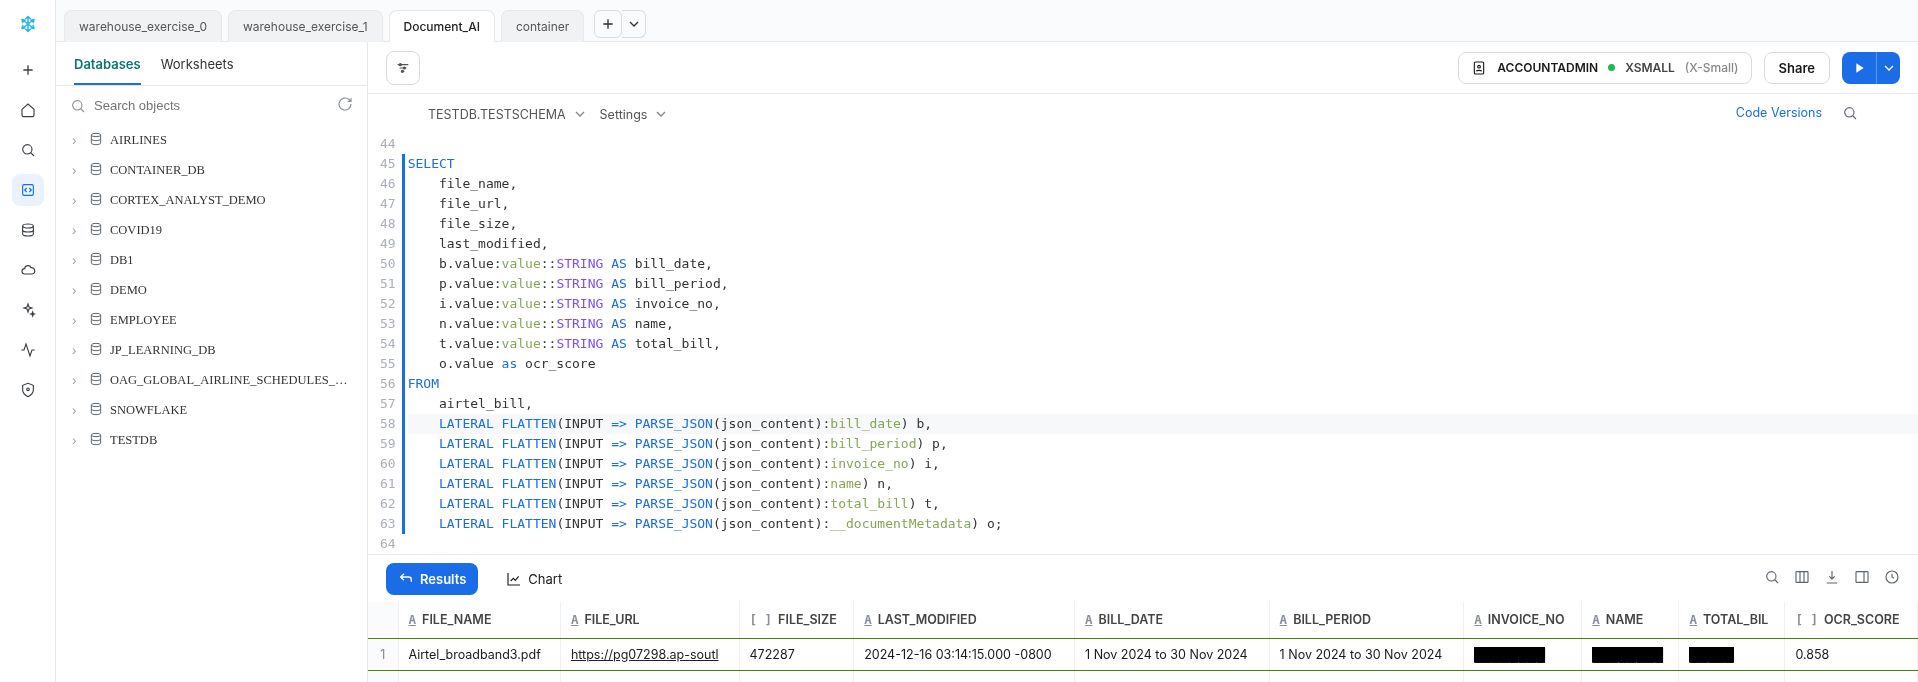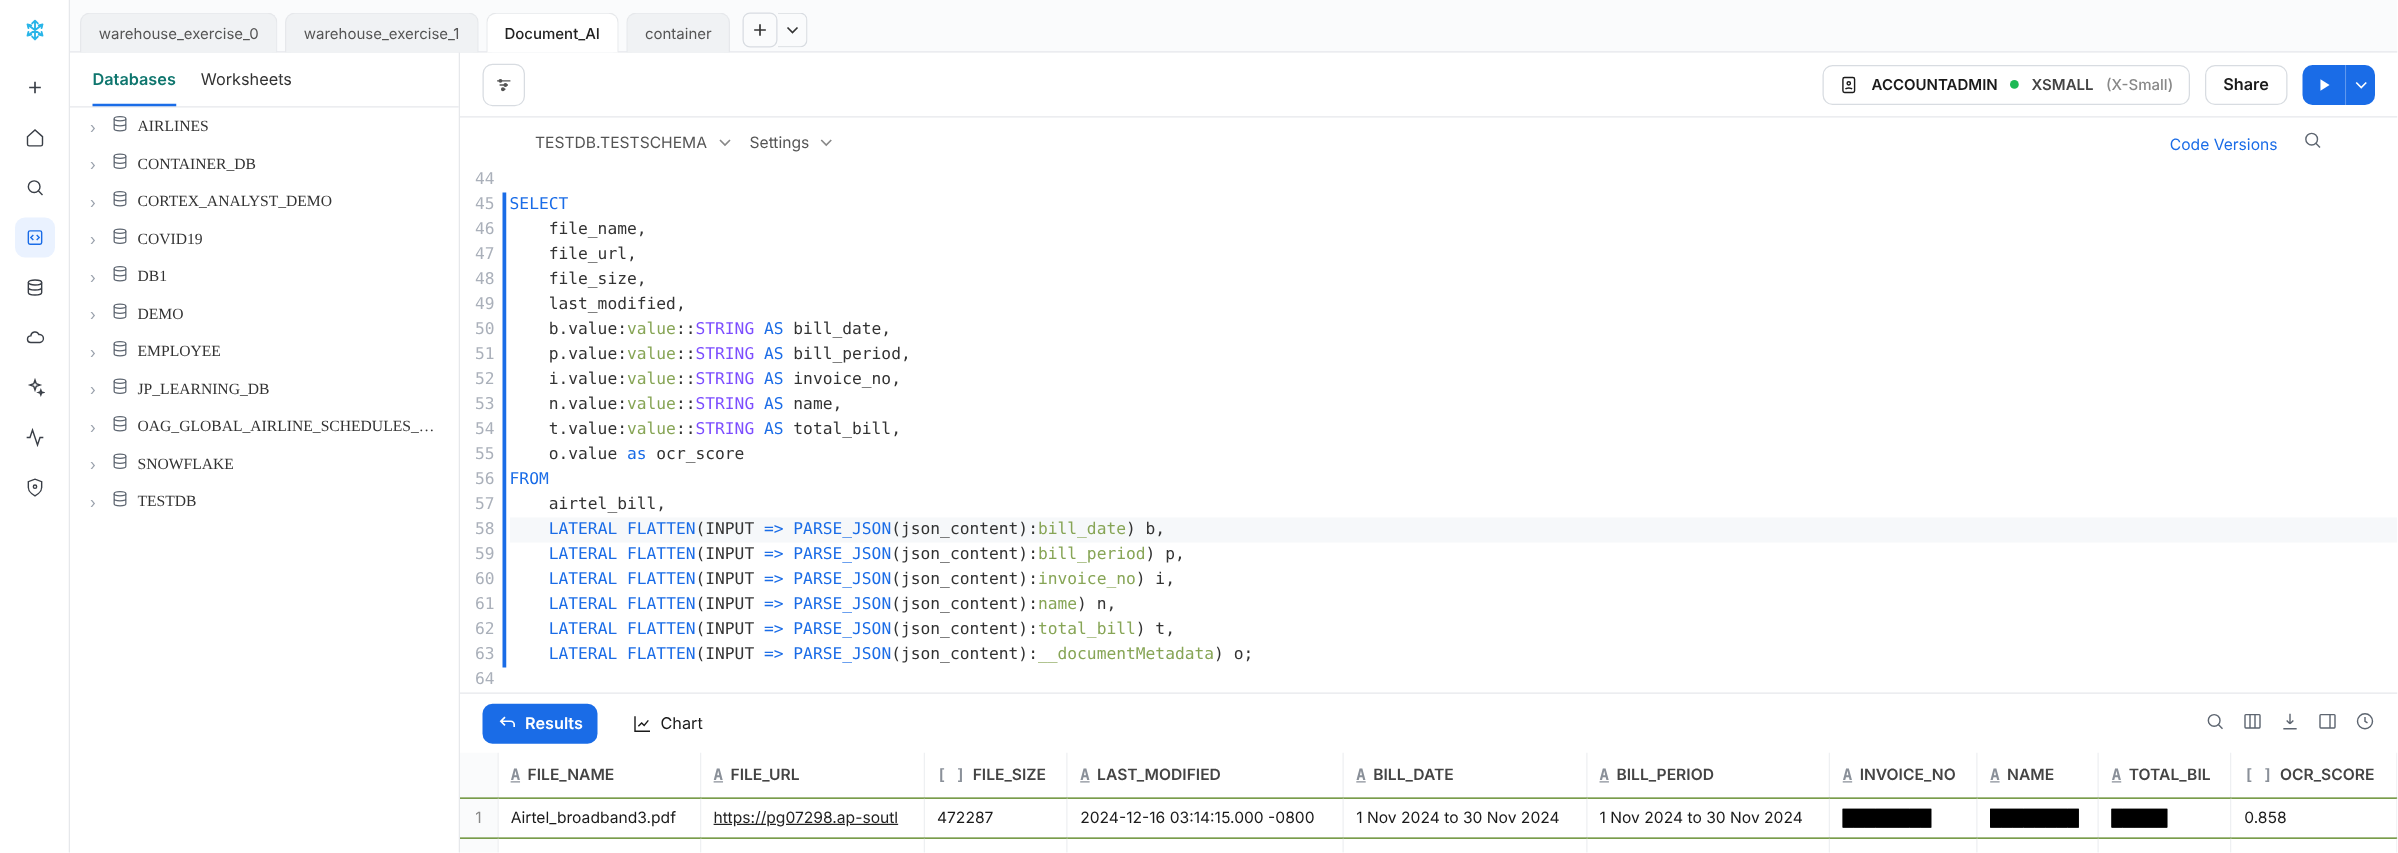--- a/index.html
+++ b/index.html
@@ -50,21 +50,21 @@
 .wh-name { color:#444; font-weight:600; }
 .wh-size { color:#888; font-weight:500; }
 .share-btn { border:1px solid #d8dce1; border-radius:8px; height:32px; padding:0 14px; display:flex; align-items:center; font-weight:600; cursor:pointer; }
 .run-group { display:flex; }
 .run-btn { background:#1a6ce7; color:#fff; border-radius:8px 0 0 8px; height:32px; width:34px; display:flex; align-items:center; justify-content:center; cursor:pointer; }
 .run-more { background:#1a6ce7; color:#fff; border-radius:0 8px 8px 0; height:32px; width:24px; display:flex; align-items:center; justify-content:center; border-left:1px solid rgba(255,255,255,0.3); cursor:pointer; }
 
 
 .ctx-bar { height:40px; display:flex; align-items:center; padding:0 60px 0 60px; gap:12px; color:#555; font-size:12.5px; }
 .ctx-item { display:flex; align-items:center; gap:6px; cursor:pointer; }
-.ctx-right { margin-left:auto; display:flex; align-items:flex-end; gap:20px; }
+.ctx-right { margin-left:auto; display:flex; align-items:flex-start; gap:20px; }
 .ctx-right a { color:#1a6ce7; text-decoration:none; }
 
 
 .editor { flex:1; display:flex; font-family: 'SF Mono', Menlo, Consolas, monospace; font-size:13px; line-height:20px; min-height:0; overflow:hidden; padding-left:4px; }
 .gutter { text-align:right; color:#aab0ba; user-select:none; padding:0 12px 0 8px; }
 .gutter div { height:20px; }
 .code { flex:1; white-space:pre; color:#333; position:relative; }
 .code-line { height:20px; position:relative; }
 .code-line.cursor-line { background:#f6f8fa; }
 .code-bar { position:absolute; left:-6px; top:0; width:3px; background:#1a6ce7; height:300px; }
@@ -178,20 +178,30 @@
           </div>
       </div>
     </div>
 
     <div class="body">
 
       <div class="side">
         <div class="side-tabs">
           <div class="side-tab active">Databases</div>
           <div class="side-tab">Worksheets</div>
+        </div>
+        <div class="side-search">
+          <svg viewBox="0 0 24 24" fill="none" stroke="currentColor" stroke-width="1.7">
+              <circle cx="11" cy="11" r="7"></circle>
+              <path d="M21 21l-5-5"></path>
+            </svg>
+          <input placeholder="Search objects" style="">
+          <span class="side-refresh"><svg viewBox="0 0 24 24" fill="none" stroke="currentColor" stroke-width="1.7">
+                <path d="M21 12a9 9 0 11-3-6.7L21 8M21 3v5h-5"></path>
+              </svg></span>
         </div>
         <div class="tree" id="tree">
             <div class="tree-item">
               <span class="tree-chevron">›</span>
               <span class="tree-db"><svg viewBox="0 0 24 24" fill="none" stroke="currentColor" stroke-width="1.5" width="15" height="15">
                   <ellipse cx="12" cy="6" rx="7" ry="2.5"></ellipse>
                   <path d="M5 6v12c0 1.4 3.1 2.5 7 2.5s7-1.1 7-2.5V6M5 12c0 1.4 3.1 2.5 7 2.5s7-1.1 7-2.5"></path>
                 </svg></span>
               <span class="tree-label">AIRLINES</span>
             </div>

